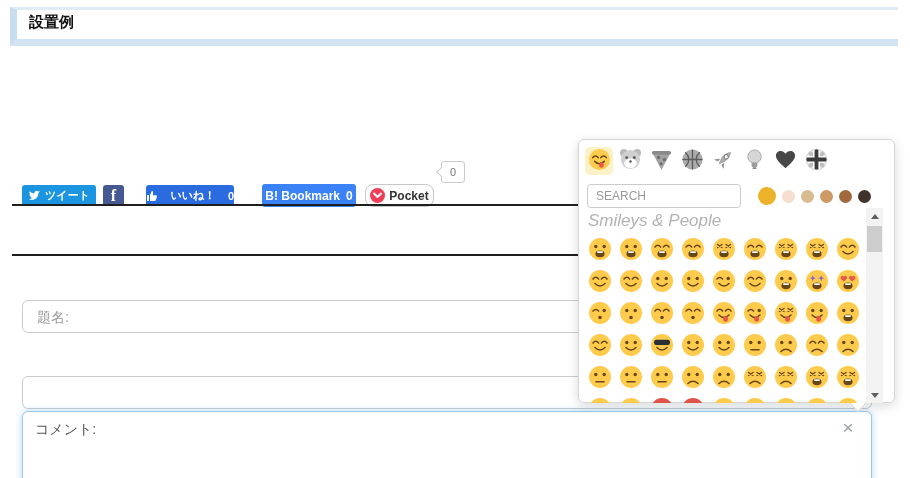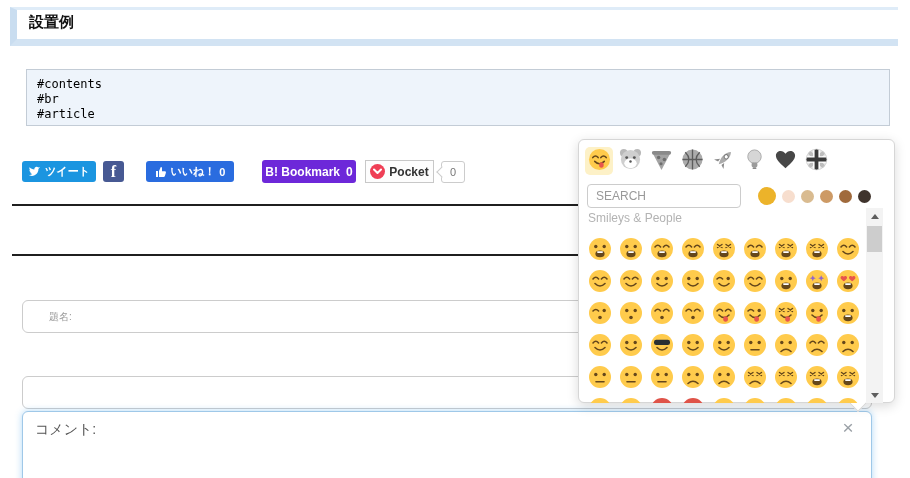--- a/index.html
+++ b/index.html
@@ -13,42 +13,42 @@
   .h2box .t{font-size:15px;font-weight:bold;color:#111;}
 
   
   .codeblock{position:absolute;left:26px;top:57px;width:852px;height:42px;background:#eef4fb;
              border:1px solid #c3ccd6;padding:7px 0 6px 10px;
              font-family:"DejaVu Sans Mono","Liberation Mono",monospace;font-size:12px;line-height:15px;color:#000;}
 
   
   .sharebar{position:absolute;left:22px;top:159px;height:26px;}
   .btn{position:absolute;display:flex;align-items:center;justify-content:center;color:#fff;
-       border-radius:3px;font-weight:bold;cursor:pointer;box-sizing:border-box;}
+       border-radius:3px;font-weight:bold;cursor:pointer;box-sizing:border-box;margin-top:24px;}
   .btn-tweet{left:0;top:2px;width:74px;height:21px;background:#1b95e0;font-size:11px;gap:4px;}
   .btn-fb{left:81px;top:2px;width:21px;height:21px;background:#475993;font-size:16px;
           font-family:"Liberation Serif",serif;}
-  .btn-like{left:124px;top:2px;width:88px;height:21px;background:#2a6cdf;font-size:11px;gap:4px;}
-  .btn-hatena{left:240px;top:1px;width:94px;height:23px;background:#6d28d9;font-size:12px;gap:6px;}
+  .btn-like{left:124px;top:2px;width:88px;height:21px;background:#2a6cdf;font-size:11px;gap:4px;justify-content:space-between;}
+  .btn-hatena{left:240px;top:1px;width:94px;height:23px;background:#3b82f6;font-size:12px;gap:6px;}
   .btn-pocket{left:343px;top:1px;width:69px;height:23px;background:#fdfdfd;border:1px solid #c8c8c8;
-              border-radius:0;color:#333;font-size:12px;gap:4px;}
+              border-radius:8px;color:#333;font-size:12px;gap:4px;}
   .pocket-count{position:absolute;left:419px;top:2px;width:22px;height:20px;background:#fff;border:1px solid #ccc;
                 border-radius:3px;color:#777;font-size:11px;display:flex;align-items:center;justify-content:center;}
   .pocket-count:before{content:"";position:absolute;left:-4px;top:6px;width:7px;height:7px;background:#fff;
                 border-left:1px solid #ccc;border-bottom:1px solid #ccc;transform:rotate(45deg);}
   .pocket-logo{width:15px;height:15px;border-radius:50%;background:#ef3f56;display:flex;align-items:center;justify-content:center;}
 
   
   .rule{position:absolute;left:12px;width:848px;height:2px;background:#1f1f1f;}
   .tagsline{position:absolute;left:14px;top:221px;font-size:13.5px;color:#333;}
   .tagsline a{color:#4477bb;text-decoration:none;cursor:pointer;}
 
   
   .field{position:absolute;left:22px;width:850px;height:33px;border:1px solid #ccc;border-radius:6px;
-         box-sizing:border-box;padding:0 26px;font-size:10px;color:#ec4899;
+         box-sizing:border-box;padding:0 14px;font-size:14px;color:#ec4899;
          font-family:"Liberation Sans","DejaVu Sans",sans-serif;background:#fff;}
   .field::placeholder{color:#9a9a9a;opacity:1;}
   .comment{position:absolute;left:22px;top:411px;width:850px;height:95px;border:1.5px solid #9fc8e8;border-radius:6px;
            box-sizing:border-box;padding:9px 12px;font-size:14px;color:#333;background:#fff;
            box-shadow:0 0 7px rgba(82,168,236,.45);resize:none;
            font-family:"Liberation Sans","DejaVu Sans",sans-serif;}
   .comment::placeholder{color:#555;opacity:1;}
   .close-x{position:absolute;left:838px;top:418px;width:20px;height:20px;color:#9aa0a6;font-size:19px;
            line-height:20px;text-align:center;cursor:pointer;}
 
@@ -60,21 +60,21 @@
   .tabs{position:absolute;left:6px;top:7px;height:30px;display:flex;gap:3px;}
   .tab{width:28px;height:28px;border-radius:5px;display:flex;align-items:center;justify-content:center;cursor:pointer;}
   .tab.active{background:#fdf1c7;}
   .searchrow{position:absolute;left:8px;top:43px;width:300px;height:26px;display:flex;align-items:center;}
   .search{width:154px;height:24px;border:1px solid #ccc;border-radius:4px;box-sizing:border-box;
           padding:0 8px;font-size:12px;color:#666;font-family:"Liberation Sans",sans-serif;}
   .search::placeholder{color:#999;opacity:1;}
   .tones{margin-left:17px;display:flex;align-items:center;gap:6px;}
   .tone{width:13px;height:13px;border-radius:50%;cursor:pointer;}
   .tone.big{width:18px;height:18px;}
-  .section-title{position:absolute;left:9px;top:71px;font-size:12px;color:#b3b3b3;}
+  .section-title{position:absolute;left:9px;top:71px;font-size:17px;color:#b3b3b3;font-style:italic;}
   .grid{position:absolute;left:5px;top:93px;width:281px;height:170px;overflow:hidden;}
   .grow{display:flex;}
   .ecell{width:31px;height:32px;display:flex;align-items:center;justify-content:center;cursor:pointer;}
 
   
   .sbar{position:absolute;left:287px;top:68px;width:17px;height:195px;background:#f3f3f3;}
   .sbtn{position:absolute;left:0;width:17px;height:16px;background:#f3f3f3;display:flex;align-items:center;justify-content:center;cursor:pointer;}
   .sbtn.up{top:0;} .sbtn.down{bottom:0;}
   .tri-up{width:0;height:0;border-left:4px solid transparent;border-right:4px solid transparent;border-bottom:5px solid #5e5e5e;}
   .tri-down{width:0;height:0;border-left:4px solid transparent;border-right:4px solid transparent;border-top:5px solid #5e5e5e;}
@@ -82,23 +82,20 @@
 </style>
 </head>
 <body>
 
 <div id="page">
 
   <div class="h2box">
     <span class="t">設置例</span>
   </div>
 
-  <pre class="codeblock"><span>#contents</span>
-<span>#br</span>
-<span>#article</span></pre>
 
   <div class="sharebar">
     <div class="btn btn-tweet">
       <svg width="13" height="11" viewBox="0 0 14 11">
           <path fill="#fff" d="M13 1.5c-.45.2-.95.34-1.45.4.52-.3.92-.8 1.1-1.37-.48.3-1.03.5-1.6.62A2.48 2.48 0 0 0 9.3.35C7.93.35 6.82 1.46 6.82 2.83c0 .2.02.38.06.56C4.82 3.29 3 2.33 1.78.9c-.21.37-.33.8-.33 1.25 0 .86.44 1.62 1.1 2.06-.4-.01-.79-.12-1.12-.31v.03c0 1.2.86 2.2 1.99 2.43-.21.06-.43.09-.66.09-.16 0-.32-.02-.47-.05.32.99 1.23 1.7 2.32 1.72A4.98 4.98 0 0 1 .9 9.16c-.2 0-.4-.01-.6-.04 1.1.71 2.41 1.12 3.82 1.12 4.59 0 7.1-3.8 7.1-7.1v-.32c.49-.35.91-.79 1.25-1.3-.45.2-.93.33-1.47.4z"></path>
         </svg>
       <span>ツイート</span>
     </div>
     <div class="btn btn-fb">
       <span>f</span>

